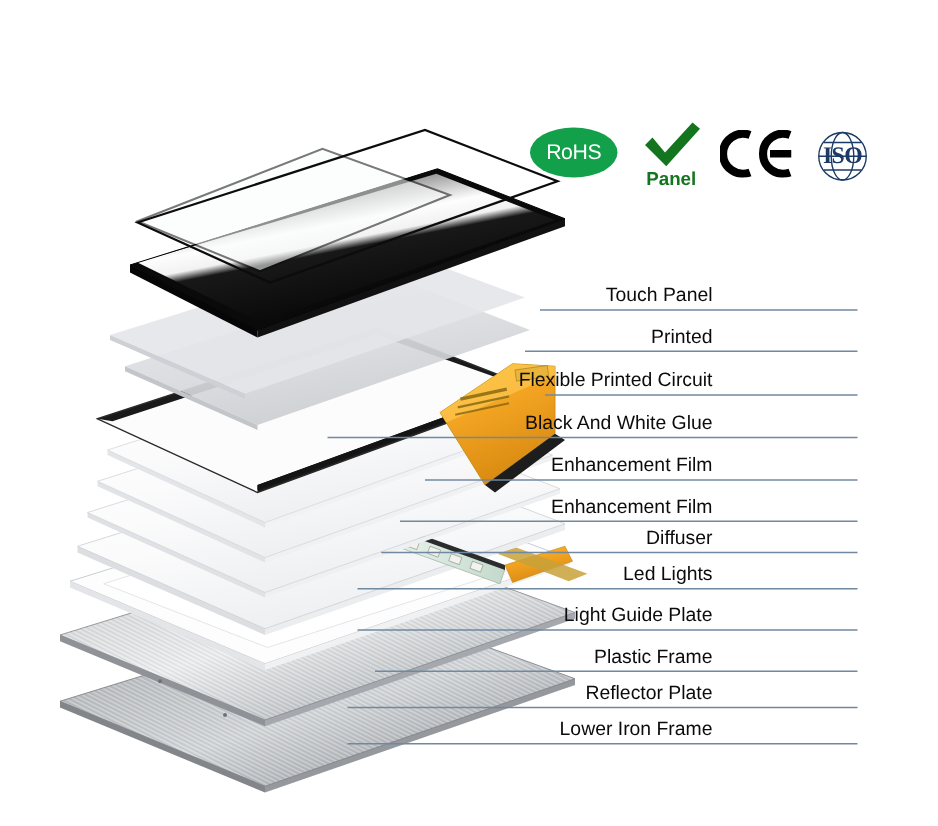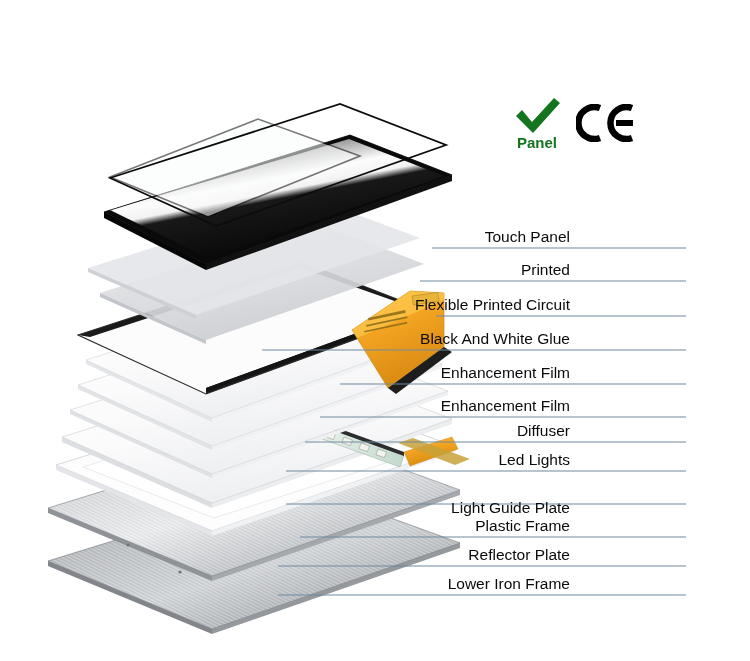--- a/index.html
+++ b/index.html
@@ -111,36 +111,53 @@
   }
 </style>
 </head>
 <body>
 
 <div id="page">
 
 
   <div id="certs">
 
+    <div class="cert" id="cert-rohs">
+      <div id="rohs-ell">
+        <span id="rohs-text">RoHS</span>
+      </div>
+    </div>
 
     <div class="cert" id="cert-reach">
       <svg width="62" height="38" viewBox="0 0 62 38">
         <path d="M10 20 L16 14 L26 26 L48 2 L54 7 L27 37 Z" fill="#14751f"></path>
       </svg>
       <div id="reach-text">Panel</div>
     </div>
 
     <div class="cert" id="cert-ce">
       <svg width="62" height="38" viewBox="0 0 62 38">
         <path d="M24 4 A16 16 0 1 0 24 34" stroke="#000" stroke-width="6.5" fill="none"></path>
         <path d="M56 4 A16 16 0 1 0 56 34" stroke="#000" stroke-width="6.5" fill="none"></path>
         <rect x="40" y="16" width="17" height="6" fill="#000"></rect>
       </svg>
     </div>
 
+    <div class="cert" id="cert-iso">
+      <svg width="52" height="46" viewBox="0 0 52 46">
+        <g stroke="#1b3a66" stroke-width="1.1" fill="none">
+          <circle cx="26" cy="23" r="19"></circle>
+          <ellipse cx="26" cy="23" rx="9" ry="19"></ellipse>
+          <line x1="7" y1="23" x2="45" y2="23"></line>
+          <line x1="11" y1="12" x2="41" y2="12"></line>
+          <line x1="11" y1="34" x2="41" y2="34"></line>
+        </g>
+      </svg>
+      <div id="iso-text">ISO</div>
+    </div>
   </div>
 
   <div id="stack">
     <svg width="500" height="661" viewBox="0 0 500 661">
       <defs>
         <linearGradient id="gGloss" x1="0" y1="0" x2="0.55" y2="1">
           <stop offset="0%" stop-color="#2b2b2b"></stop>
           <stop offset="28%" stop-color="#8e8e8e"></stop>
           <stop offset="46%" stop-color="#fdfdfd"></stop>
           <stop offset="55%" stop-color="#f2f2f2"></stop>
@@ -338,20 +355,20 @@
     </svg>
     <div id="label-group">
         <div class="label-text" style="top: 229px;">Touch Panel</div>
         <div class="label-text" style="top: 262px;">Printed</div>
         <div class="label-text" style="top: 297px;">Flexible Printed Circuit</div>
         <div class="label-text" style="top: 331px;">Black And White Glue</div>
         <div class="label-text" style="top: 365px;">Enhancement Film</div>
         <div class="label-text" style="top: 398px;">Enhancement Film</div>
         <div class="label-text" style="top: 423px;">Diffuser</div>
         <div class="label-text" style="top: 452px;">Led Lights</div>
-        <div class="label-text" style="top: 500px; text-align: center;">Light Guide Plate</div>
+        <div class="label-text" style="top: 485px; text-align: center;">Light Guide Plate</div>
         <div class="label-text" style="top: 518px;">Plastic Frame</div>
         <div class="label-text" style="top: 547px;">Reflector Plate</div>
         <div class="label-text" style="top: 576px;">Lower Iron Frame</div>
       </div>
   </div>
 
 </div>
 
 </body></html>

